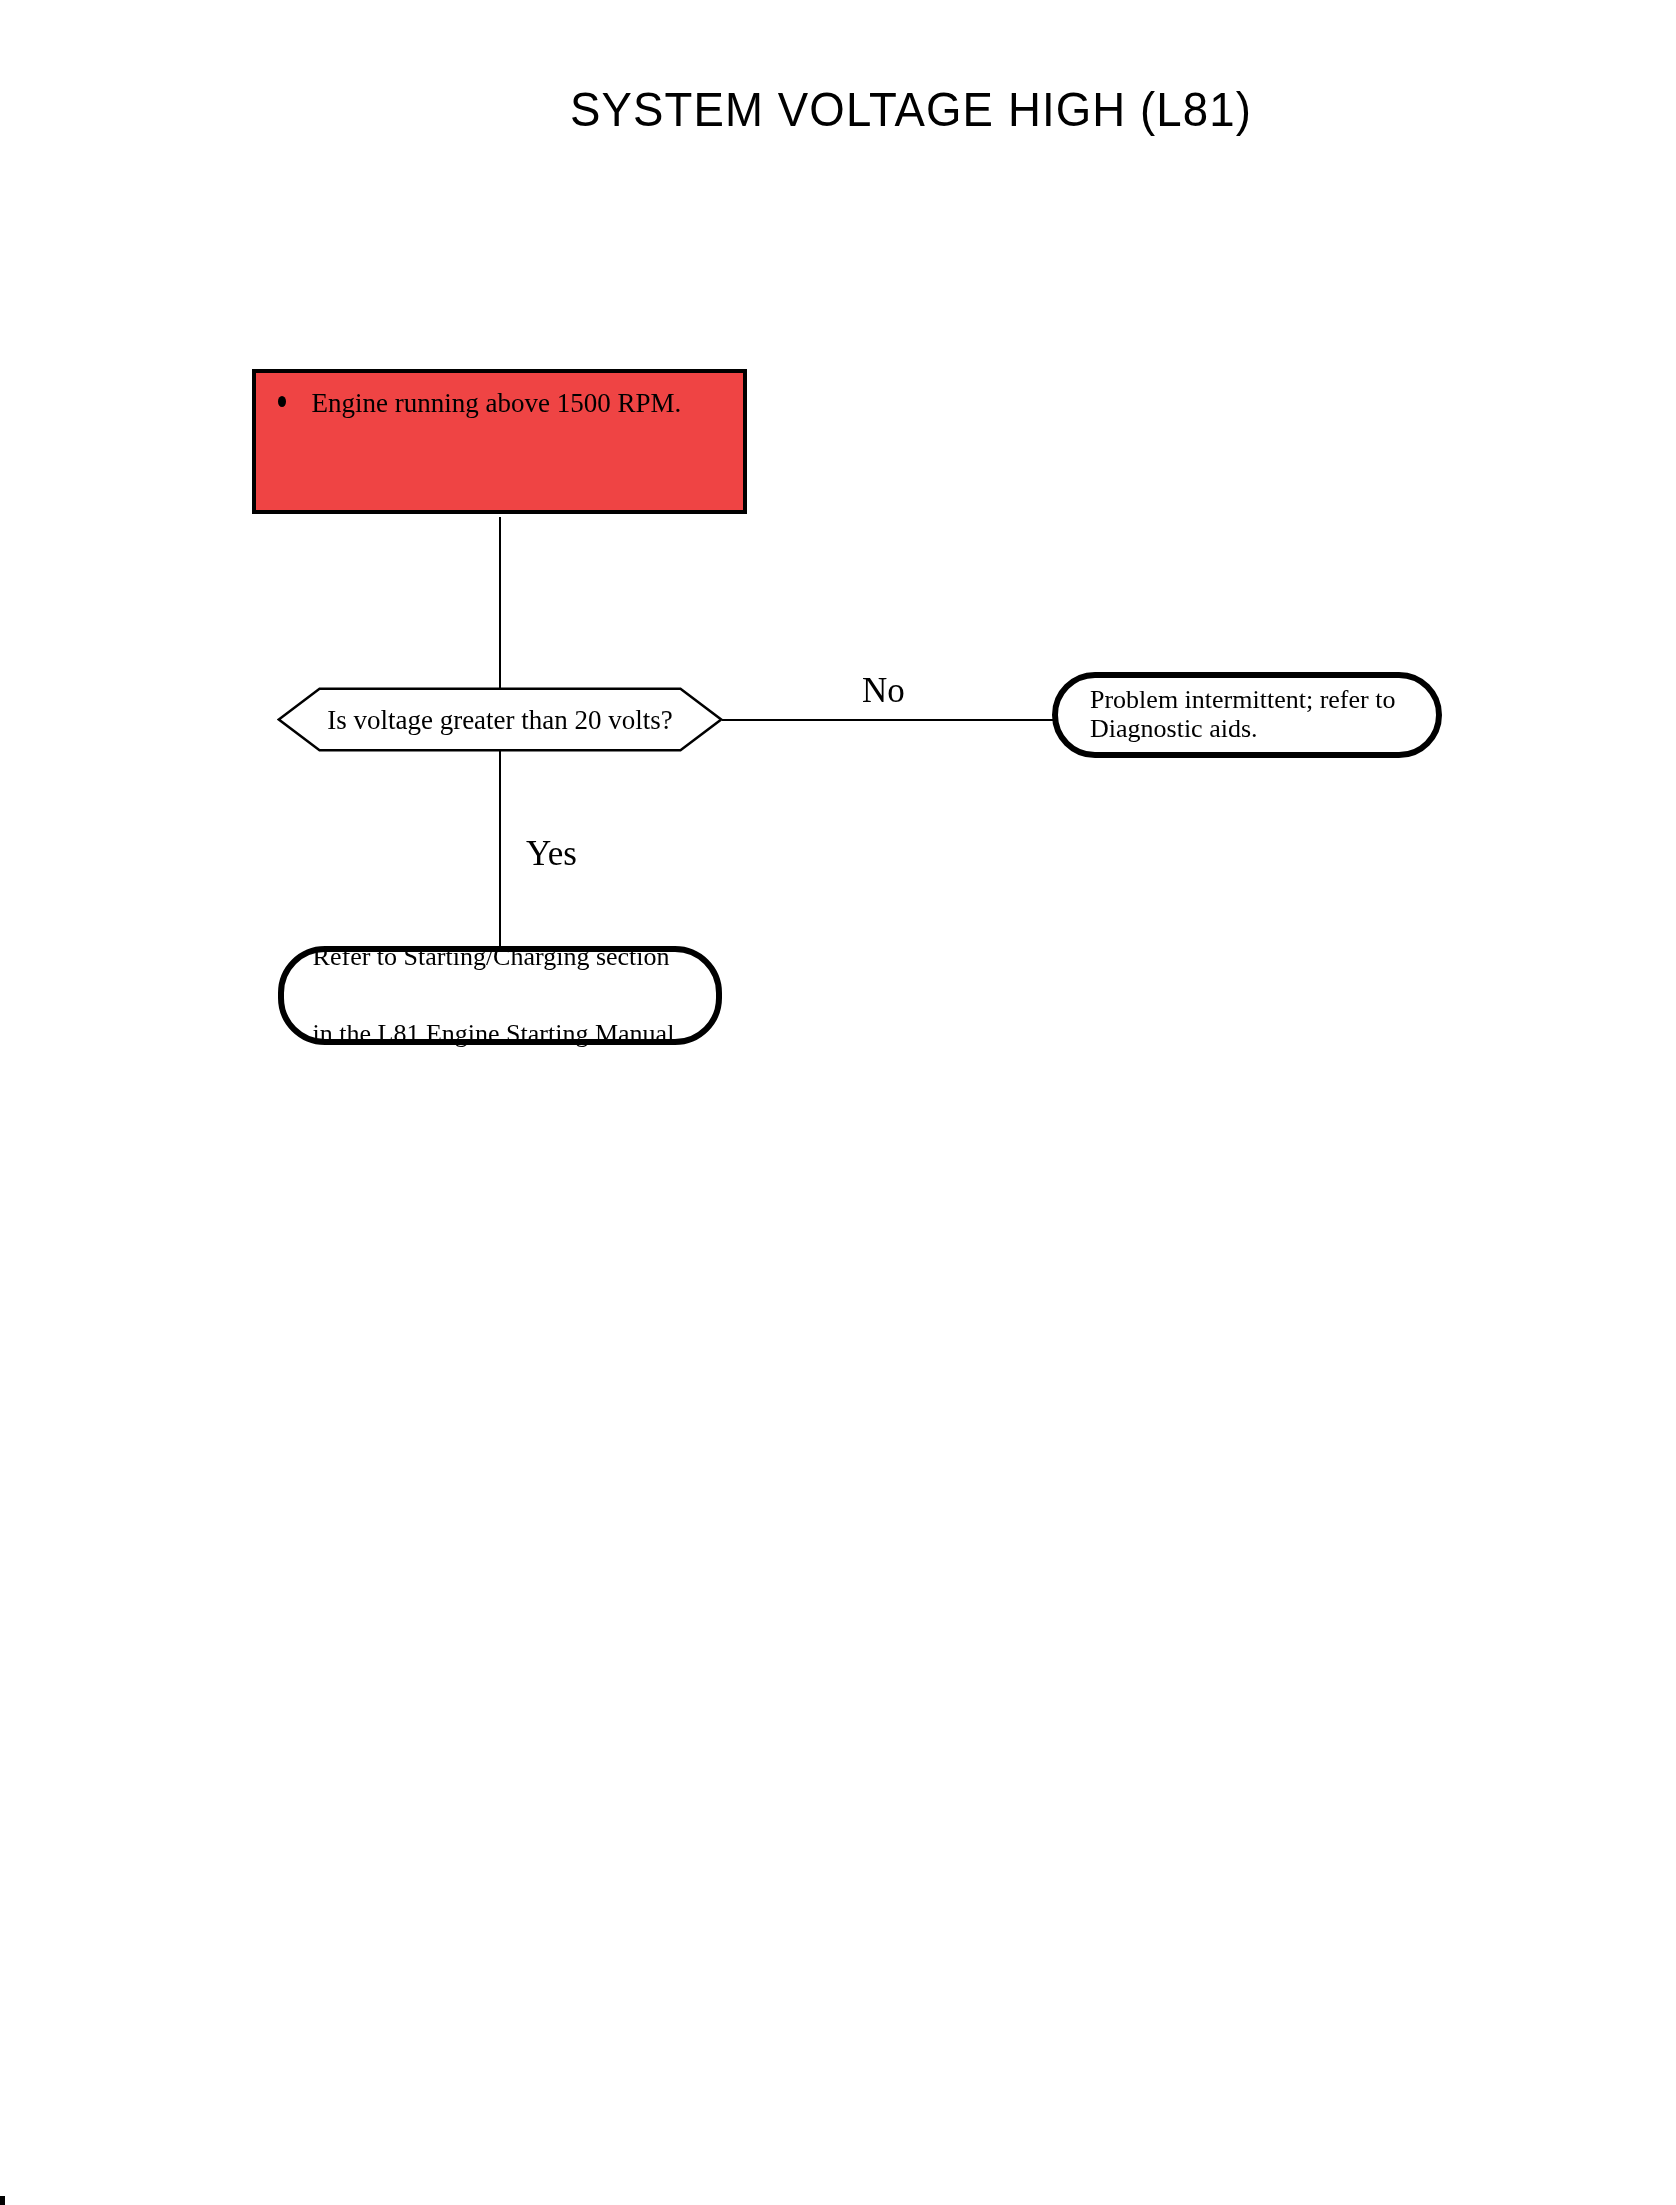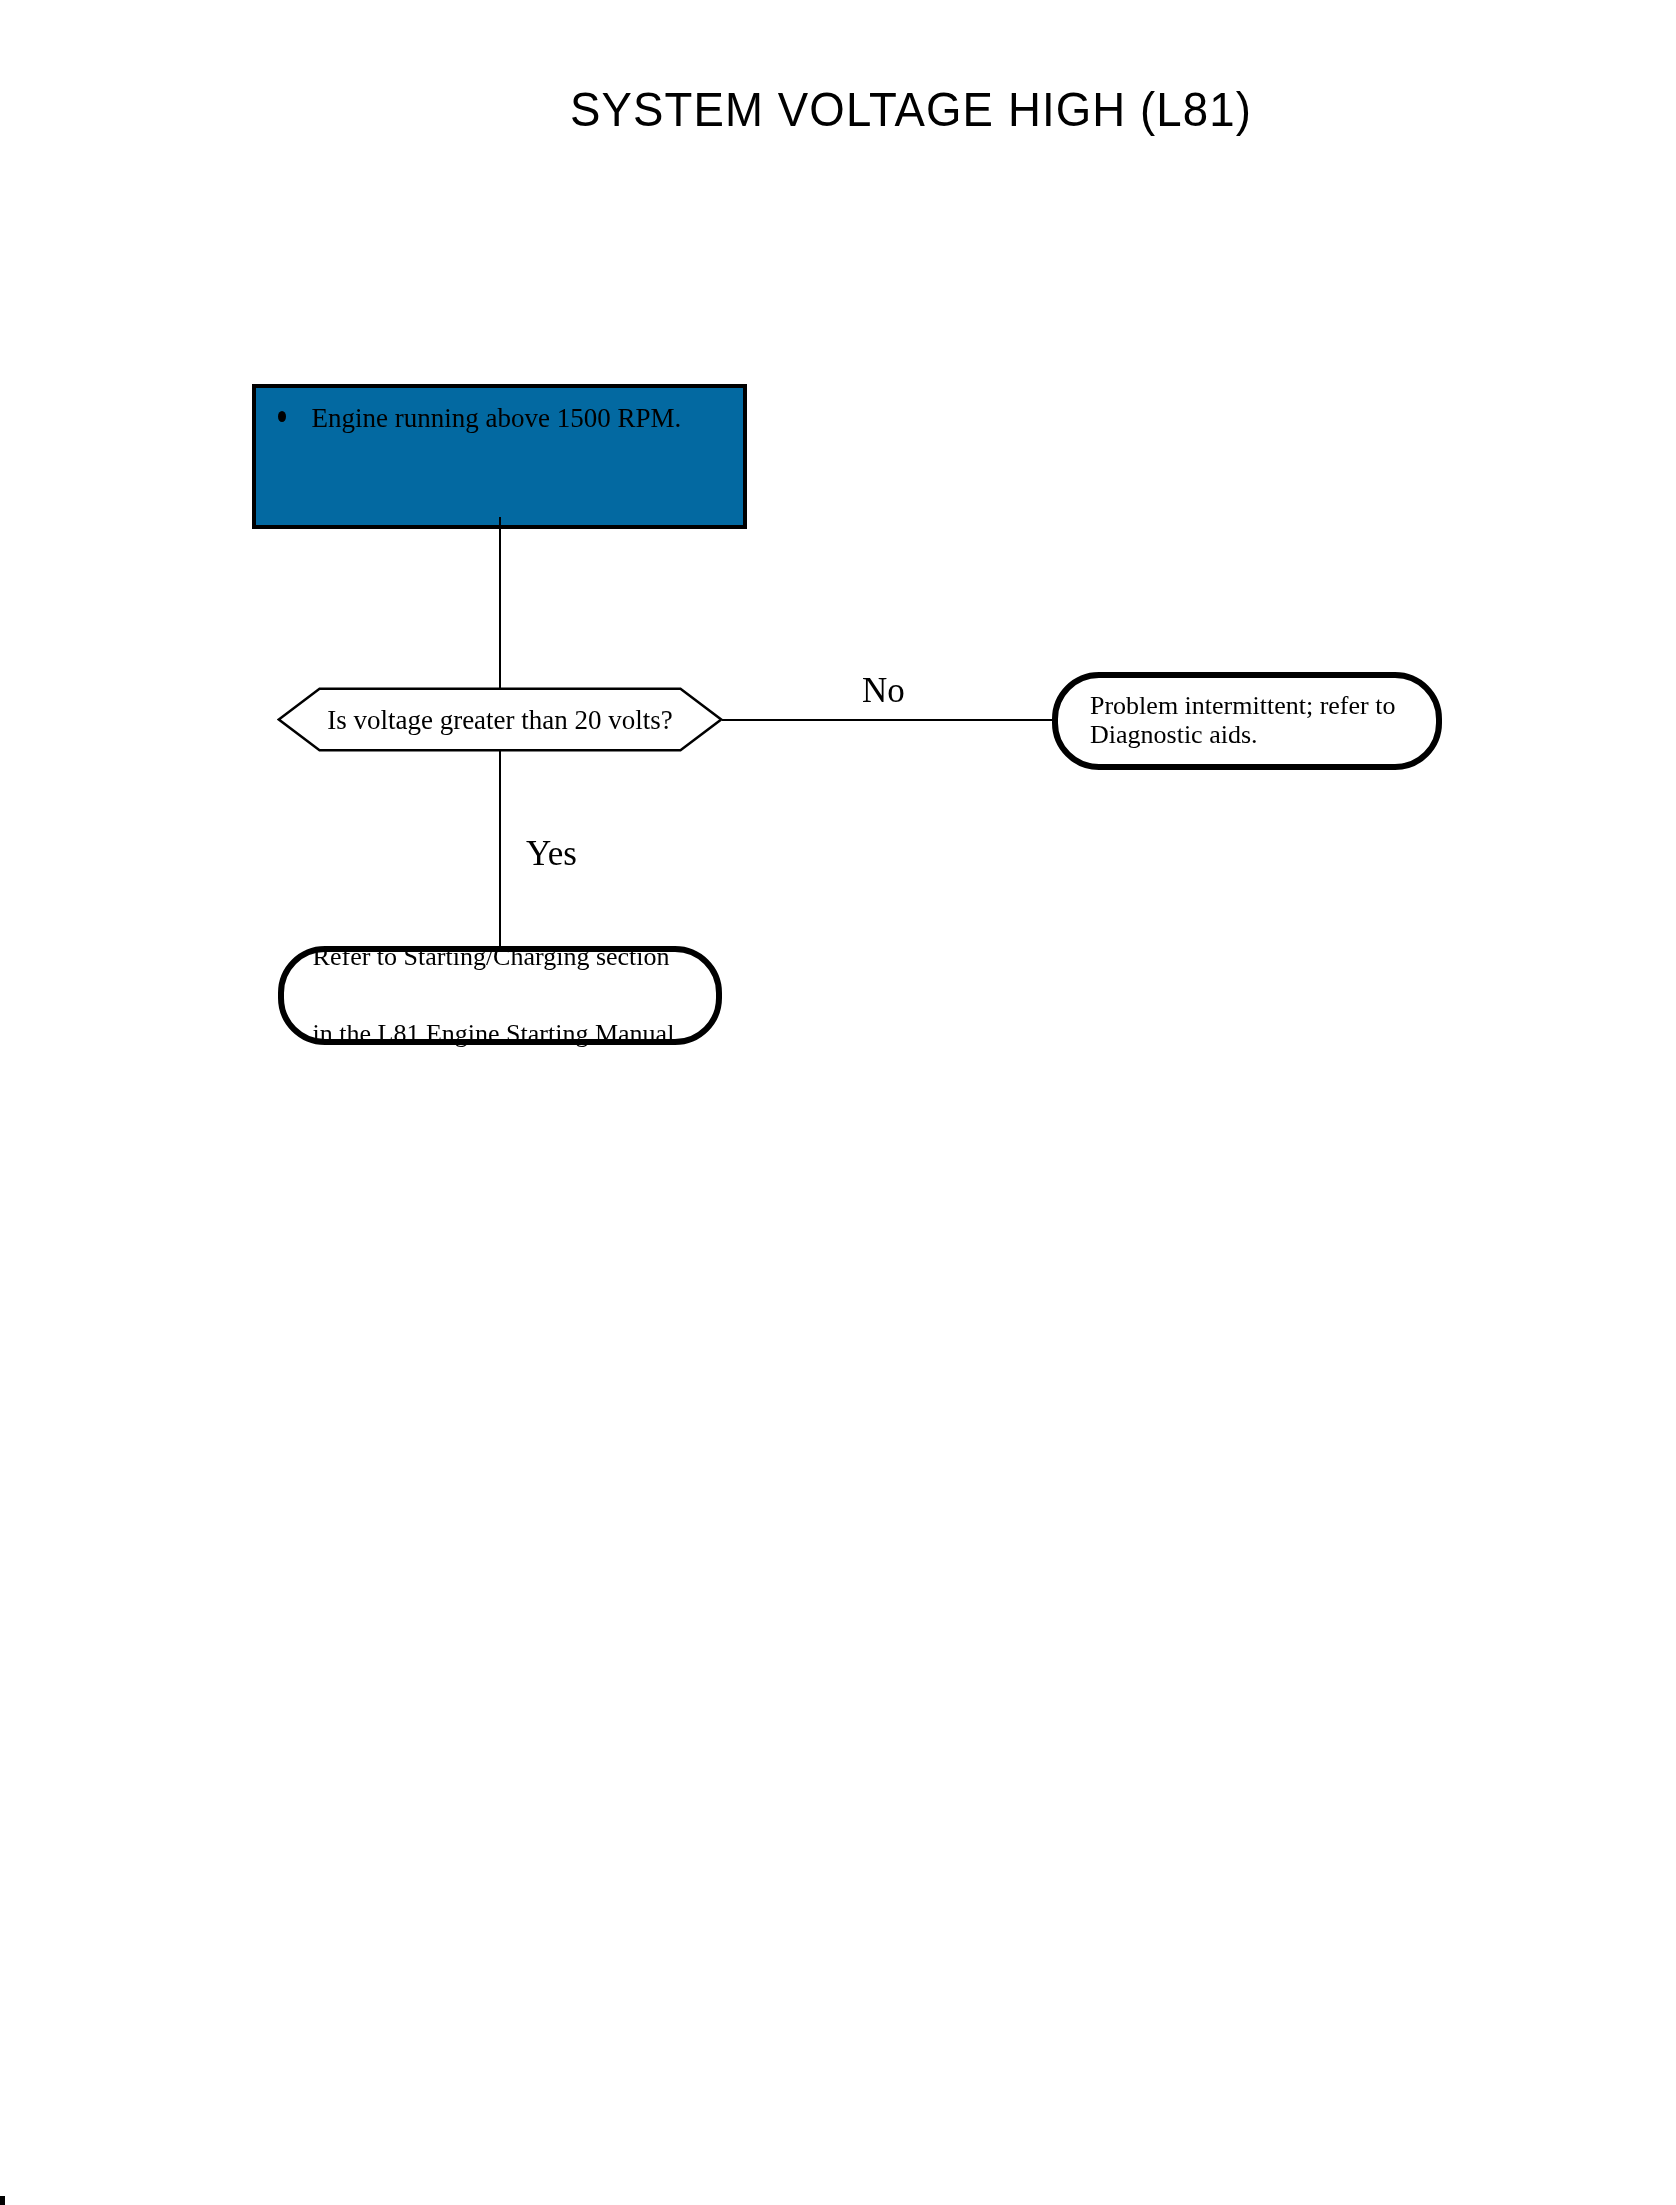--- a/index.html
+++ b/index.html
@@ -25,26 +25,26 @@
     font-weight: 400;
     letter-spacing: 1.2px;
     white-space: nowrap;
     transform: scaleX(0.93);
     transform-origin: 50% 50%;
   }
   
   .start-box {
     position: absolute;
     left: 252px;
-    top: 384px;
+    top: 369px;
     width: 495px;
     height: 145px;
     border: 4.3px solid #000000;
     box-sizing: border-box;
-    background: #0369a1;
+    background: #ef4444;
   }
   .start-box-inner {
     padding: 17px 16px 0 22px;
   }
   .bullet-row { display: flex; align-items: flex-start; }
   .bullet-row + .bullet-row { margin-top: 20.7px; }
   .bullet-dot {
     flex: 0 0 auto;
     width: 8px;
     height: 11px;
@@ -98,21 +98,21 @@
     border-radius: 47px;
     background: #ffffff;
     display: flex;
     flex-direction: column;
     justify-content: center;
   }
   #no-result-box {
     left: 1052px;
     top: 672px;
     width: 390px;
-    height: 98px;
+    height: 86px;
     border-width: 6.7px;
     padding-left: 32px;
   }
   #yes-result-box {
     left: 278px;
     top: 946px;
     width: 444px;
     height: 99px;
     padding-left: 28.6px;
     gap: 48px;

